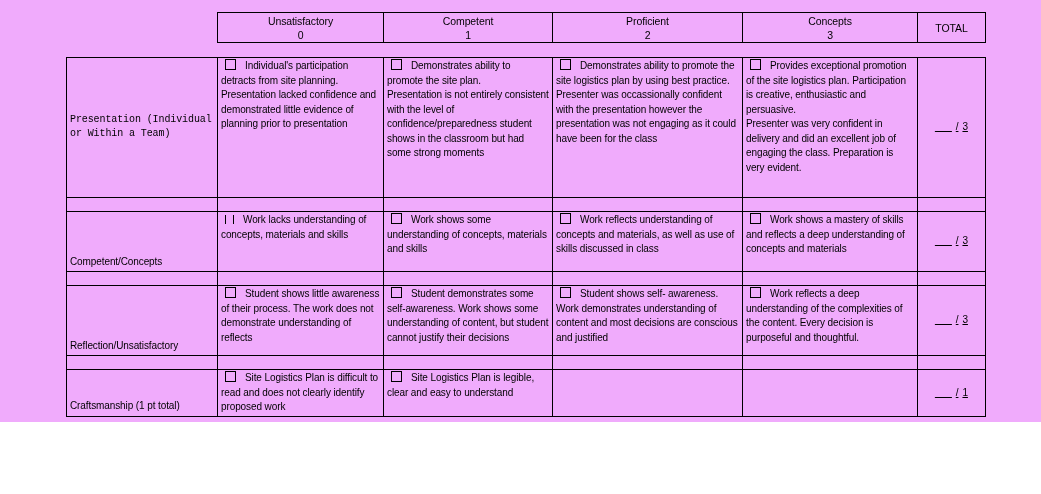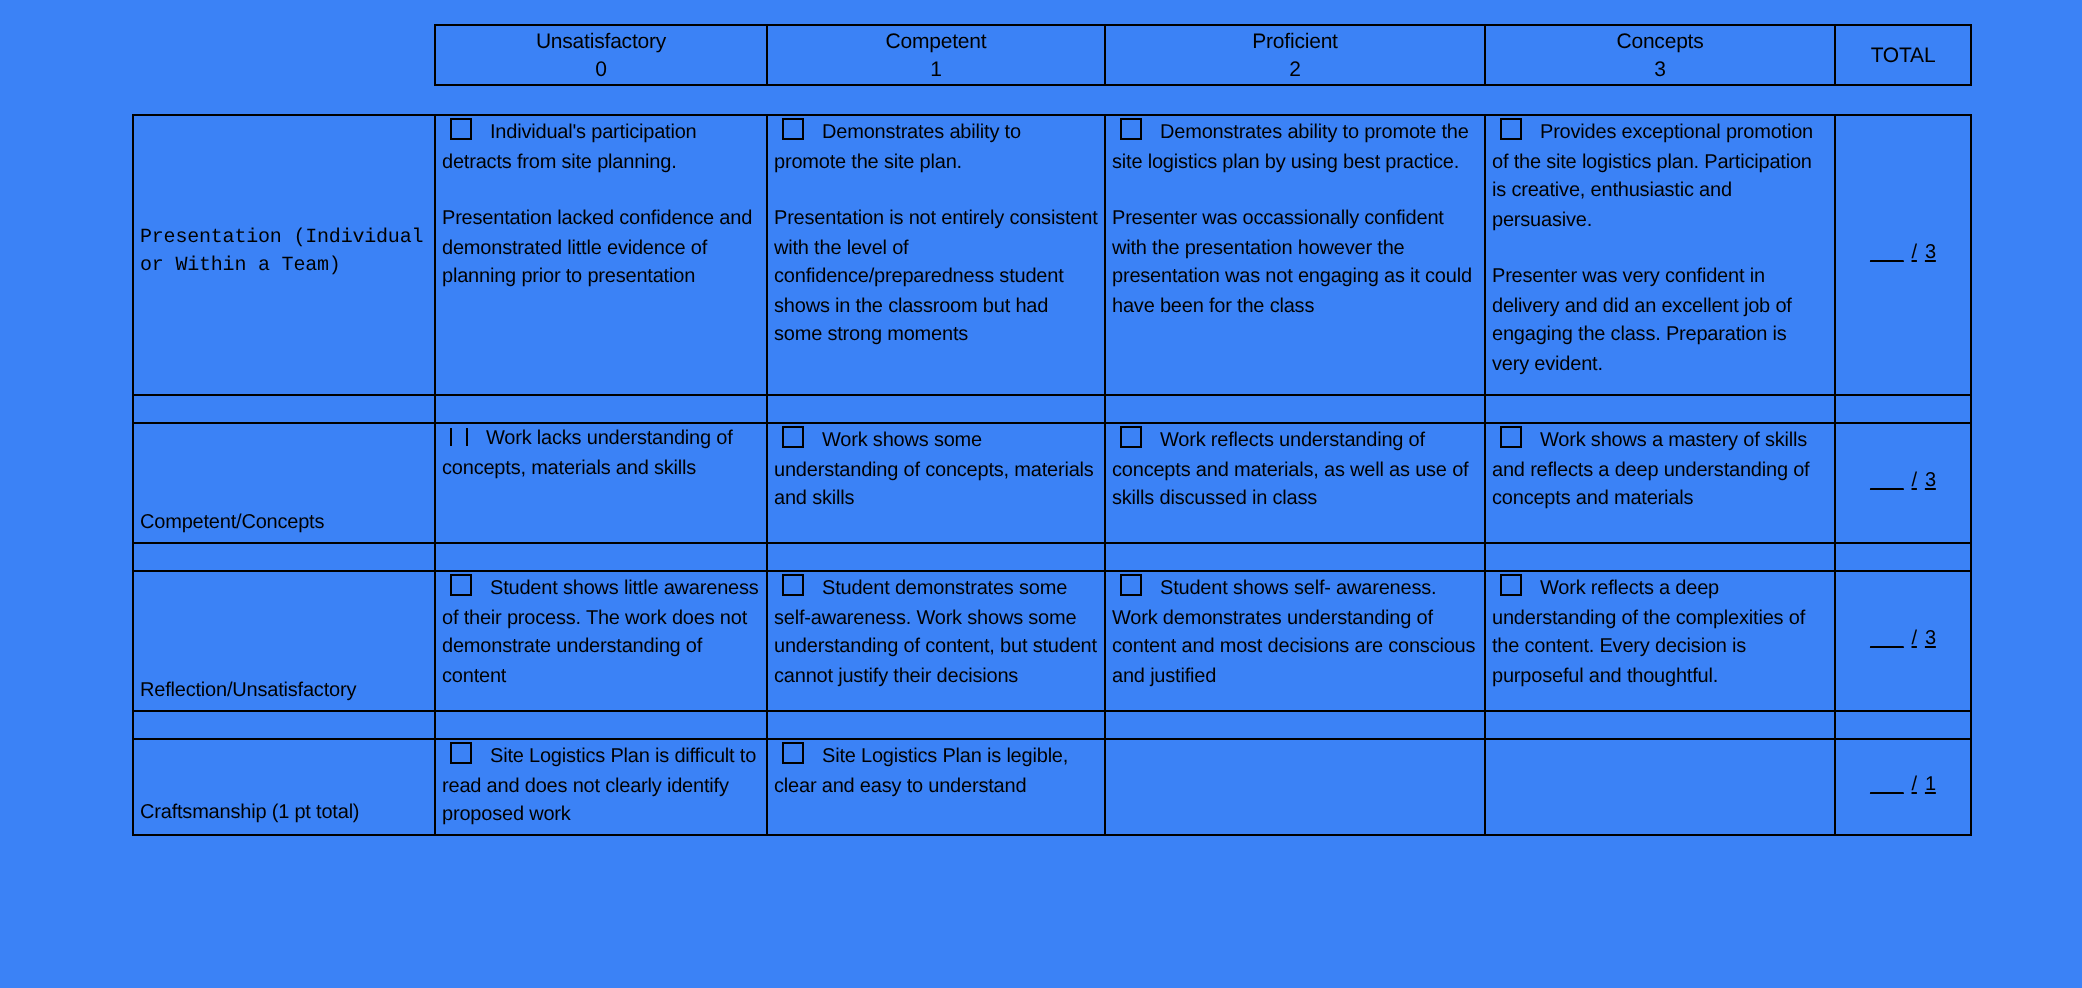--- a/index.html
+++ b/index.html
@@ -1,21 +1,21 @@
 <!DOCTYPE html>
 <html><head>
 <meta charset="utf-8">
 <style>
   html, body { margin: 0; padding: 0; background: #ffffff; }
   body {
     width: 1041px; height: 494px;
     font-family: "Liberation Sans", sans-serif;
     color: #000;
   }
-  .canvas { position: relative; width: 1041px; height: 494px; background: #3b82f6; overflow: hidden; }
+  .canvas { position: relative; width: 1041px; height: 422px; background: #f0abfc; overflow: hidden; }
 
   table { border-collapse: collapse; table-layout: fixed; }
   td {
     border: 1px solid #000;
     vertical-align: top;
     padding: 1px 3px;
     font-size: 10px;
     line-height: 14.5px;
     letter-spacing: -0.1px;
     overflow: hidden;
@@ -25,21 +25,21 @@
   .hdr-table { position: absolute; left: 217px; top: 12px; width: 768px; }
   .hdr-table td { text-align: center; vertical-align: middle; padding: 0 2px; line-height: 14px; font-size: 10.5px; }
 
   
   .main-table { position: absolute; left: 66px; top: 57px; width: 919px; }
   .crit { vertical-align: bottom; padding: 1px 3px 2px 3px; }
   .crit.mid { vertical-align: middle; font-family: Liberation Mono, monospace; }
   tr.sp td { padding: 0; }
 
   .p { margin: 0; }
-  .p + .p { margin-top: 14px; }
+  .p + .p { }
 
   .cb {
     display: inline-block;
     width: 9px; height: 9px;
     border: 1px solid #000;
     margin: 0 9px -1px 4px;
   }
   .cb.bars { border-top: none; border-bottom: none; width: 7px; }
 
   .total-cell { vertical-align: middle; text-align: center; white-space: nowrap; text-decoration: underline; }
@@ -177,21 +177,21 @@
           <td></td>
           <td></td>
           <td></td>
     </tr>
 
     <tr style="height:70px">
       <td class="crit">
         <span>Reflection/Unsatisfactory</span>
       </td>
       <td>
-        <p class="p"><span class="cb"></span><span>Student shows little awareness of their process.  The work does not demonstrate understanding of content</span></p>
+        <p class="p"><span class="cb"></span><span>Student shows little awareness of their process.  The work does not demonstrate understanding of reflects</span></p>
       </td>
       <td>
         <p class="p"><span class="cb"></span><span>Student demonstrates some self-awareness.  Work shows some understanding of content, but student cannot justify their decisions</span></p>
       </td>
       <td>
         <p class="p"><span class="cb"></span><span>Student shows self- awareness.  Work demonstrates understanding of content and most decisions are conscious and justified</span></p>
       </td>
       <td>
         <p class="p"><span class="cb"></span><span>Work reflects a deep understanding of the complexities of the content.  Every decision is purposeful and thoughtful.</span></p>
       </td>

